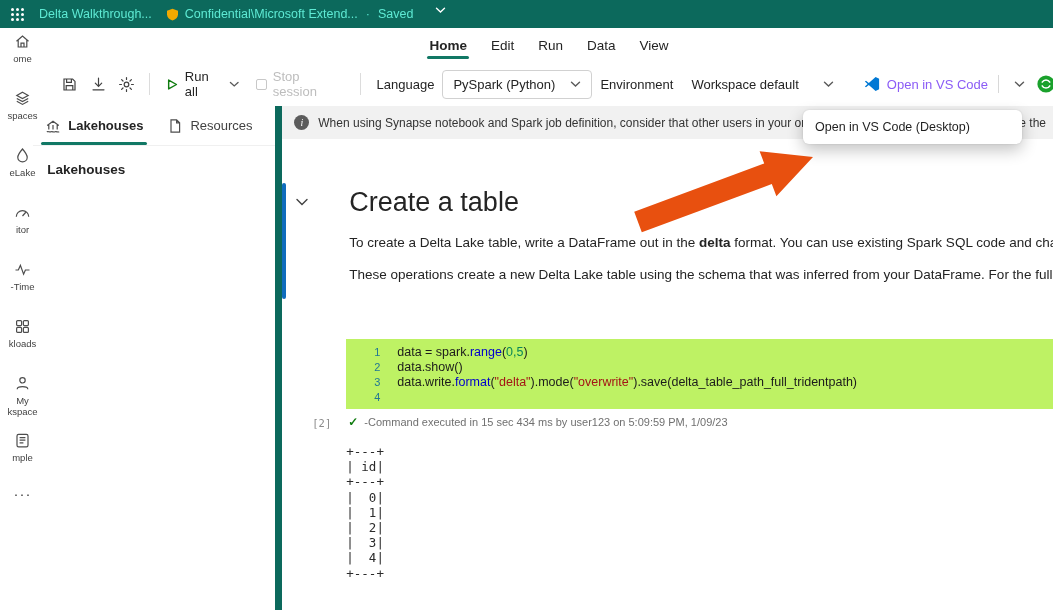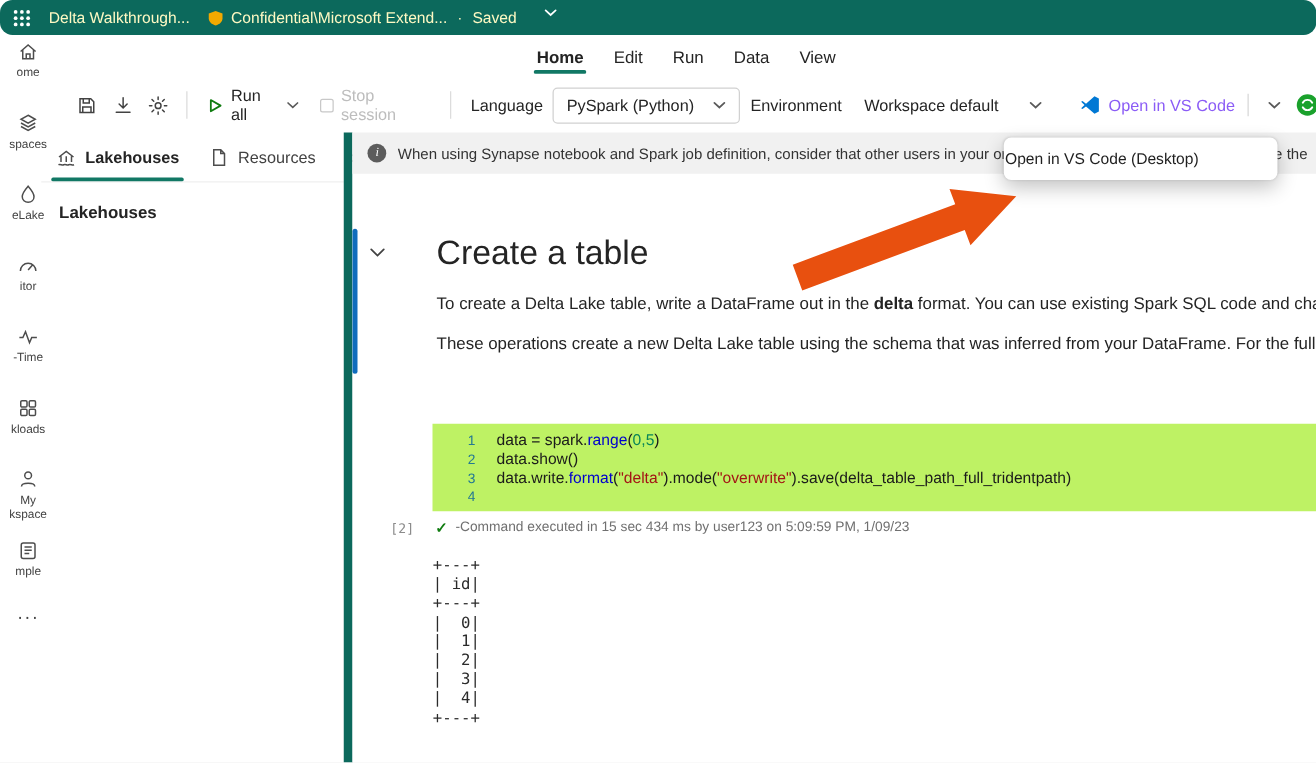--- a/index.html
+++ b/index.html
@@ -1,20 +1,20 @@
 <!DOCTYPE html>
 <html><head>
 <meta charset="utf-8">
 <style>
   * { margin:0; padding:0; box-sizing:border-box; }
   body { font-family:"Liberation Sans", sans-serif; background:#ddd; }
   .canvas { position:relative; width:1053px; height:610px; background:#fff; overflow:hidden; color:#242424; font-size:13px; }
 
   
-  .topbar { height:28px; background:#0C695C; color:#fef9c3; display:flex; align-items:center; padding:0 10px; font-size:12.5px;border-radius:10px; }
+  .topbar { height:28px; background:#0C695C; color:#5eead4; display:flex; align-items:center; padding:0 10px; font-size:12.5px; }
   .waffle { margin-right:14px; display:flex; cursor:pointer; }
   .tb-title { margin-right:14px; white-space:nowrap; cursor:pointer; }
   .sens-icon { margin-right:6px; display:flex; }
   .tb-doc { margin-right:8px; white-space:nowrap; cursor:pointer; }
   .tb-dot { margin-right:8px; opacity:.95; }
   .tb-saved { display:flex; align-items:flex-start; gap:22px; cursor:pointer; }
 
   .shell { display:flex; height:582px; }
 
   
@@ -100,21 +100,21 @@
   
   .diag-row { margin:11px 0 0 64px; display:flex; align-items:center; gap:9px; font-size:13px; cursor:pointer; }
   .diag-badge { width:15px; height:15px; border-radius:50%; background:#0F6CBD; display:flex; align-items:center; justify-content:center; flex:none; }
   .diag-count { font-size:12.5px; color:#242424; }
 
   
   .output { margin:13px 0 0 64px; font-family:"DejaVu Sans Mono","Liberation Mono",monospace; font-size:12.5px; line-height:15.2px; color:#2b2b2b; }
 
   
   .dropdown { position:absolute; left:803px; top:110px; width:219px; background:#fff; border-radius:6px; box-shadow:0 6px 16px rgba(0,0,0,.24), 0 0 2px rgba(0,0,0,.12); padding:5px 0; z-index:40; font-size:12.5px; color:#1f1f1f; }
-  .dd-item { padding:5px 1px; white-space:nowrap; cursor:pointer; }
+  .dd-item { padding:5px 12px; white-space:nowrap; cursor:pointer; }
   .dd-item.focused { border:2px solid #141414; border-radius:5px; margin:1px 3px; padding:3px 9px; }
 
   
   .anno-arrow { position:absolute; left:618px; top:142px; z-index:45; pointer-events:none; }
 </style>
 </head>
 <body>
 
 <div class="canvas">
 

